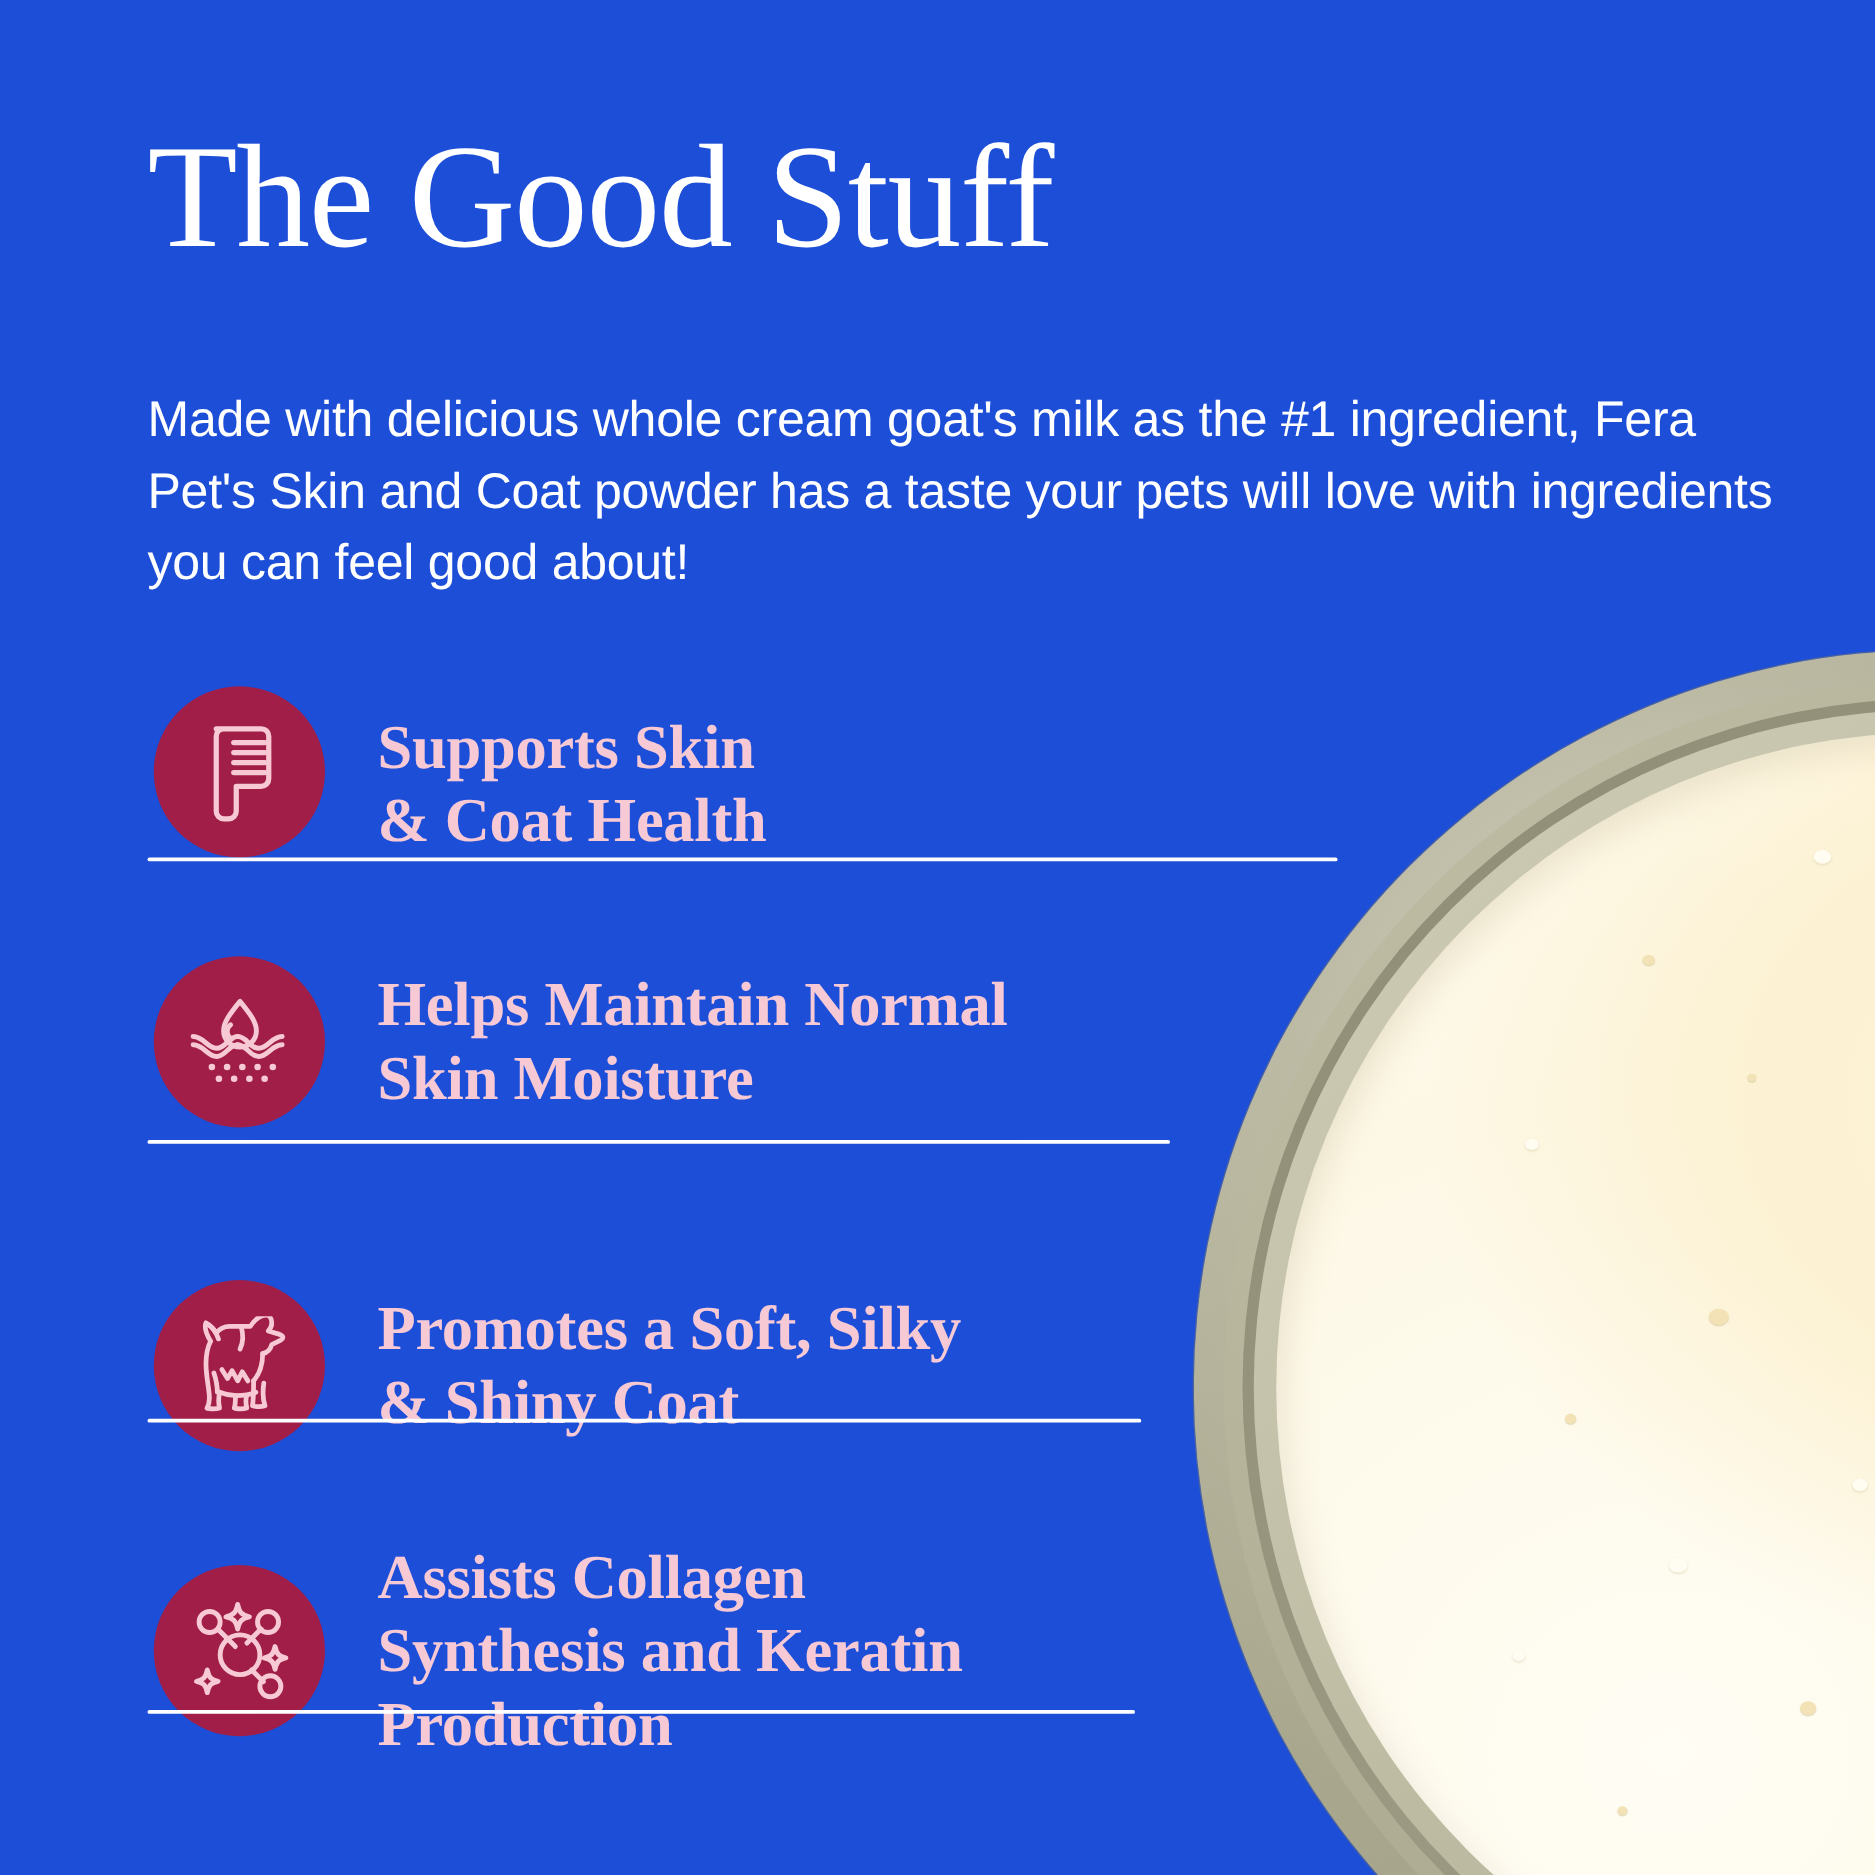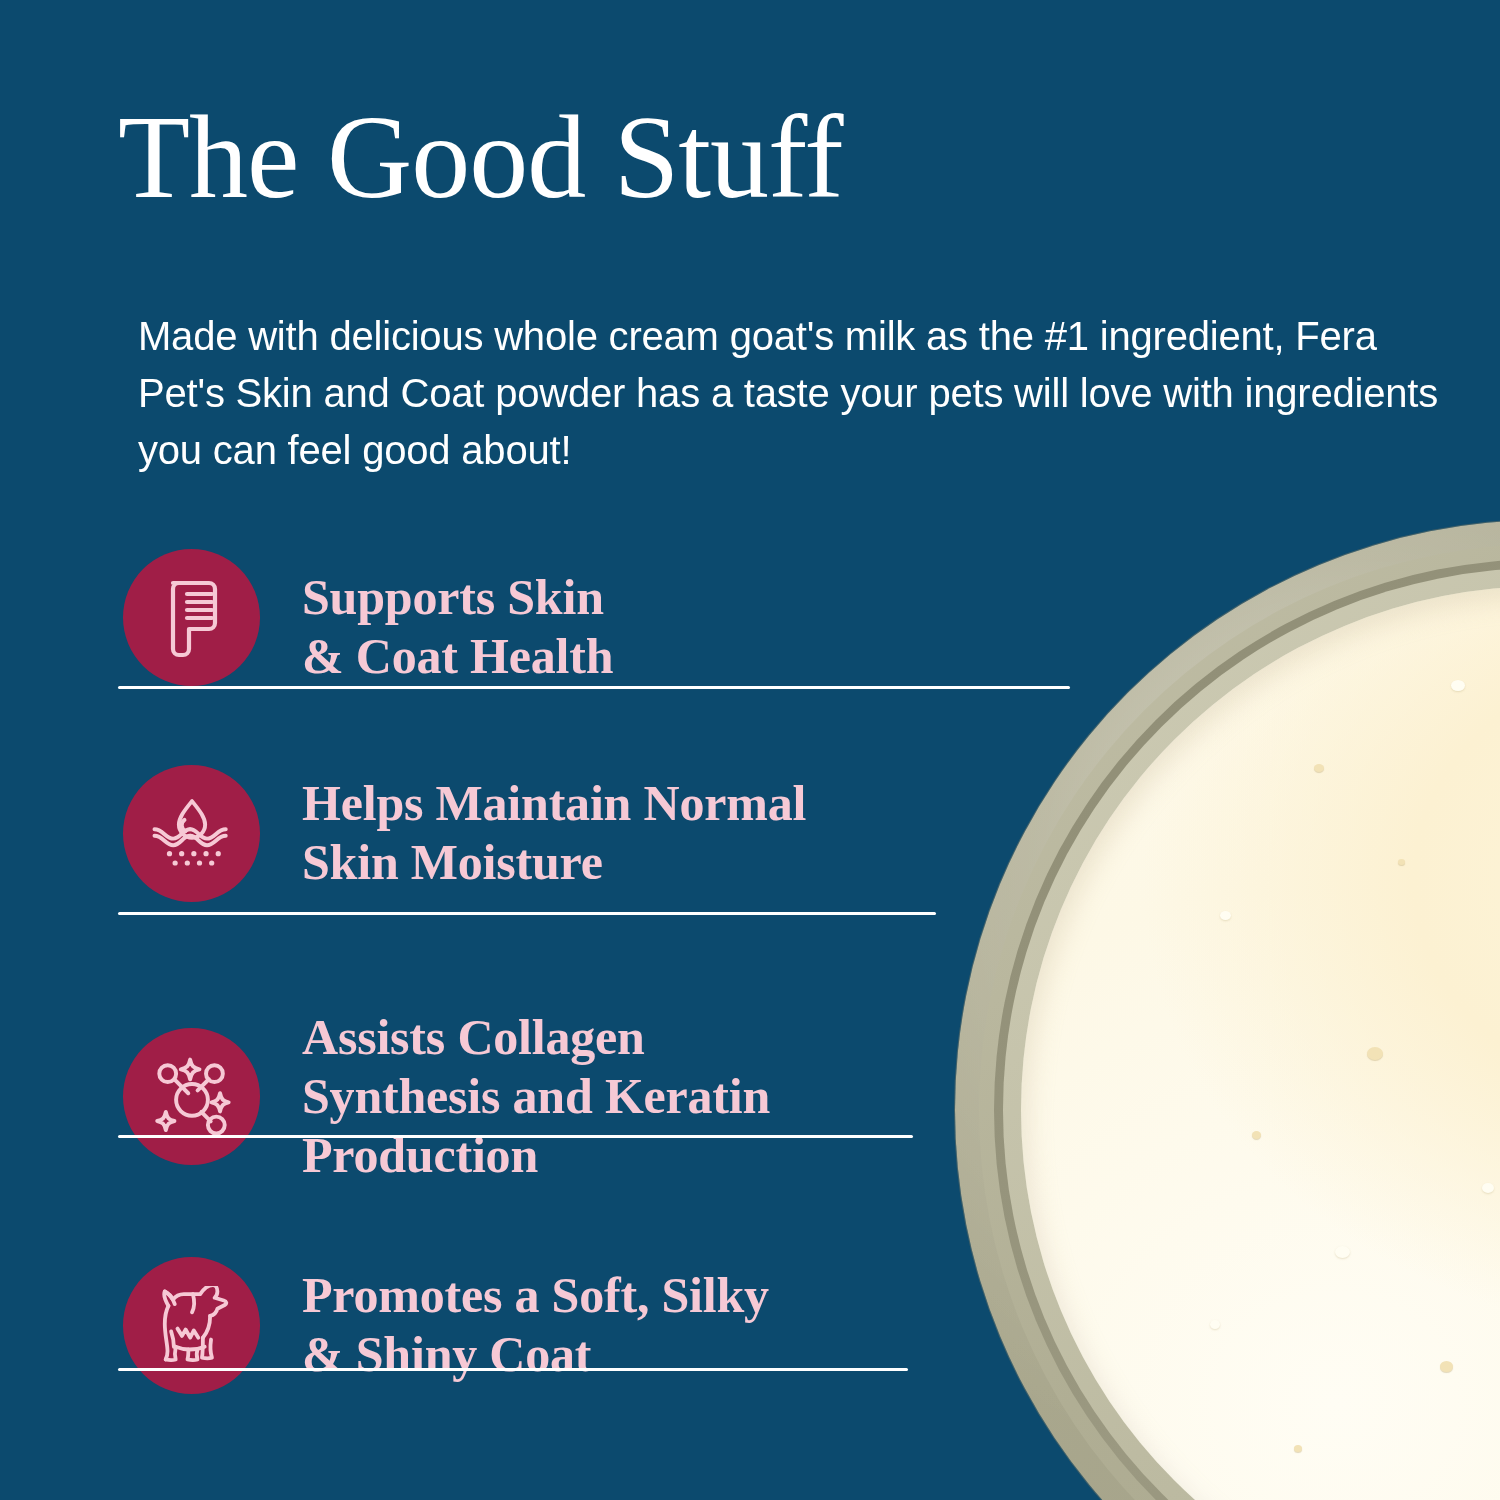--- a/index.html
+++ b/index.html
@@ -5,21 +5,21 @@
   html, body {
     margin: 0;
     padding: 0;
     background: #ffffff;
   }
   #stage {
     position: relative;
     width: 1500px;
     height: 1500px;
     overflow: hidden;
-    background: #0c4a6e;
+    background: #1d4ed8;
     font-family: "Liberation Sans", sans-serif;
   }
 
   
   #jar-photo {
     position: absolute;
     left: 955px;
     top: 520px;
     width: 1180px;
     height: 1180px;
@@ -101,21 +101,20 @@
   #intro {
     position: absolute;
     left: 118px;
     top: 268px;
     width: 1300px;
     color: #ffffff;
     font-family: "Liberation Sans", sans-serif;
     font-size: 40px;
     line-height: 1.42;
     letter-spacing: -0.2px;
-    margin-left: 20px;
   }
 
   
   #features {
     position: absolute;
     left: 118px;
     top: 498px;
     width: 960px;
   }
   .feature-row {
@@ -229,45 +228,20 @@
             <circle cx="43" cy="72" r="2.8" fill="#F6C9D5" stroke="none"></circle>
             <circle cx="56" cy="72" r="2.8" fill="#F6C9D5" stroke="none"></circle>
             <circle cx="69" cy="72" r="2.8" fill="#F6C9D5" stroke="none"></circle>
           </svg>
         </span>
       </div>
       <div class="feature-label">Helps Maintain Normal
 Skin Moisture</div>
     </div>
 
-    <div class="feature-row" style="height:233px;">
-      <div class="feature-icon">
-        <span>
-          <svg width="86" height="86" viewBox="0 0 92 92" fill="none" stroke="#F6C9D5" stroke-width="4.2" stroke-linecap="round" stroke-linejoin="round">
-            <line x1="28" y1="28" x2="42" y2="42"></line>
-            <line x1="64" y1="27" x2="52" y2="39"></line>
-            <line x1="56" y1="62" x2="66" y2="72"></line>
-            <circle cx="46" cy="49" r="17"></circle>
-            <circle cx="20" cy="21" r="9"></circle>
-            <circle cx="70" cy="21" r="9"></circle>
-            <circle cx="72" cy="76" r="9"></circle>
-            <path d="M44 6 c1.5 7 3.5 9 10 10.5 c-6.5 1.5 -8.5 3.5 -10 10.5
-                     c-1.5 -7 -3.5 -9 -10 -10.5 c6.5 -1.5 8.5 -3.5 10 -10.5 z"></path>
-            <path d="M76 42 c1.4 6.5 3.2 8.4 9.2 9.7 c-6 1.3 -7.8 3.2 -9.2 9.7
-                     c-1.4 -6.5 -3.2 -8.4 -9.2 -9.7 c6 -1.3 7.8 -3.2 9.2 -9.7 z"></path>
-            <path d="M18 62 c1.4 6.5 3.2 8.4 9.2 9.7 c-6 1.3 -7.8 3.2 -9.2 9.7
-                     c-1.4 -6.5 -3.2 -8.4 -9.2 -9.7 c6 -1.3 7.8 -3.2 9.2 -9.7 z"></path>
-          </svg>
-        </span>
-      </div>
-      <div class="feature-label">Assists Collagen
-Synthesis and Keratin
-Production</div>
-    </div>
-
     <div class="feature-row" style="height:224px;">
       <div class="feature-icon">
         <span>
           <svg width="88" height="78" viewBox="0 0 96 86" fill="none" stroke="#F6C9D5" stroke-width="4.2" stroke-linecap="round" stroke-linejoin="round">
             <path d="M22 22 c-4 -7 -6 -12 -4 -16 c4 2 7 5 9 9
                      c3 -4 7 -6 12 -6 h18
                      c4 -6 9 -10 14 -10 c3 0 5 3 5 7 c0 3 -1 5 -3 7
                      l10 3 c3 1 4 3 1 5 l-8 4
                      c-1 4 -4 7 -8 8"></path>
             <path d="M68 33 c0 10 -3 18 -8 24"></path>
@@ -280,20 +254,45 @@
             <path d="M60 57 c0 8 0 16 -1 22 c4 1 8 1 11 0 c-2 -6 -2 -13 -1 -20"></path>
             <path d="M32 47 l5 8 l4 -7 l5 9 l4 -8 l5 8"></path>
             <path d="M25 50 c2 6 3 12 3 17"></path>
           </svg>
         </span>
       </div>
       <div class="feature-label">Promotes a Soft, Silky
 &amp; Shiny Coat</div>
     </div>
 
+    <div class="feature-row" style="height:233px;">
+      <div class="feature-icon">
+        <span>
+          <svg width="86" height="86" viewBox="0 0 92 92" fill="none" stroke="#F6C9D5" stroke-width="4.2" stroke-linecap="round" stroke-linejoin="round">
+            <line x1="28" y1="28" x2="42" y2="42"></line>
+            <line x1="64" y1="27" x2="52" y2="39"></line>
+            <line x1="56" y1="62" x2="66" y2="72"></line>
+            <circle cx="46" cy="49" r="17"></circle>
+            <circle cx="20" cy="21" r="9"></circle>
+            <circle cx="70" cy="21" r="9"></circle>
+            <circle cx="72" cy="76" r="9"></circle>
+            <path d="M44 6 c1.5 7 3.5 9 10 10.5 c-6.5 1.5 -8.5 3.5 -10 10.5
+                     c-1.5 -7 -3.5 -9 -10 -10.5 c6.5 -1.5 8.5 -3.5 10 -10.5 z"></path>
+            <path d="M76 42 c1.4 6.5 3.2 8.4 9.2 9.7 c-6 1.3 -7.8 3.2 -9.2 9.7
+                     c-1.4 -6.5 -3.2 -8.4 -9.2 -9.7 c6 -1.3 7.8 -3.2 9.2 -9.7 z"></path>
+            <path d="M18 62 c1.4 6.5 3.2 8.4 9.2 9.7 c-6 1.3 -7.8 3.2 -9.2 9.7
+                     c-1.4 -6.5 -3.2 -8.4 -9.2 -9.7 c6 -1.3 7.8 -3.2 9.2 -9.7 z"></path>
+          </svg>
+        </span>
+      </div>
+      <div class="feature-label">Assists Collagen
+Synthesis and Keratin
+Production</div>
+    </div>
+
   </div>
 
   <div class="divider" id="div-1"></div>
   <div class="divider" id="div-2"></div>
   <div class="divider" id="div-3"></div>
   <div class="divider" id="div-4"></div>
 
 </div>
 
 </body></html>

